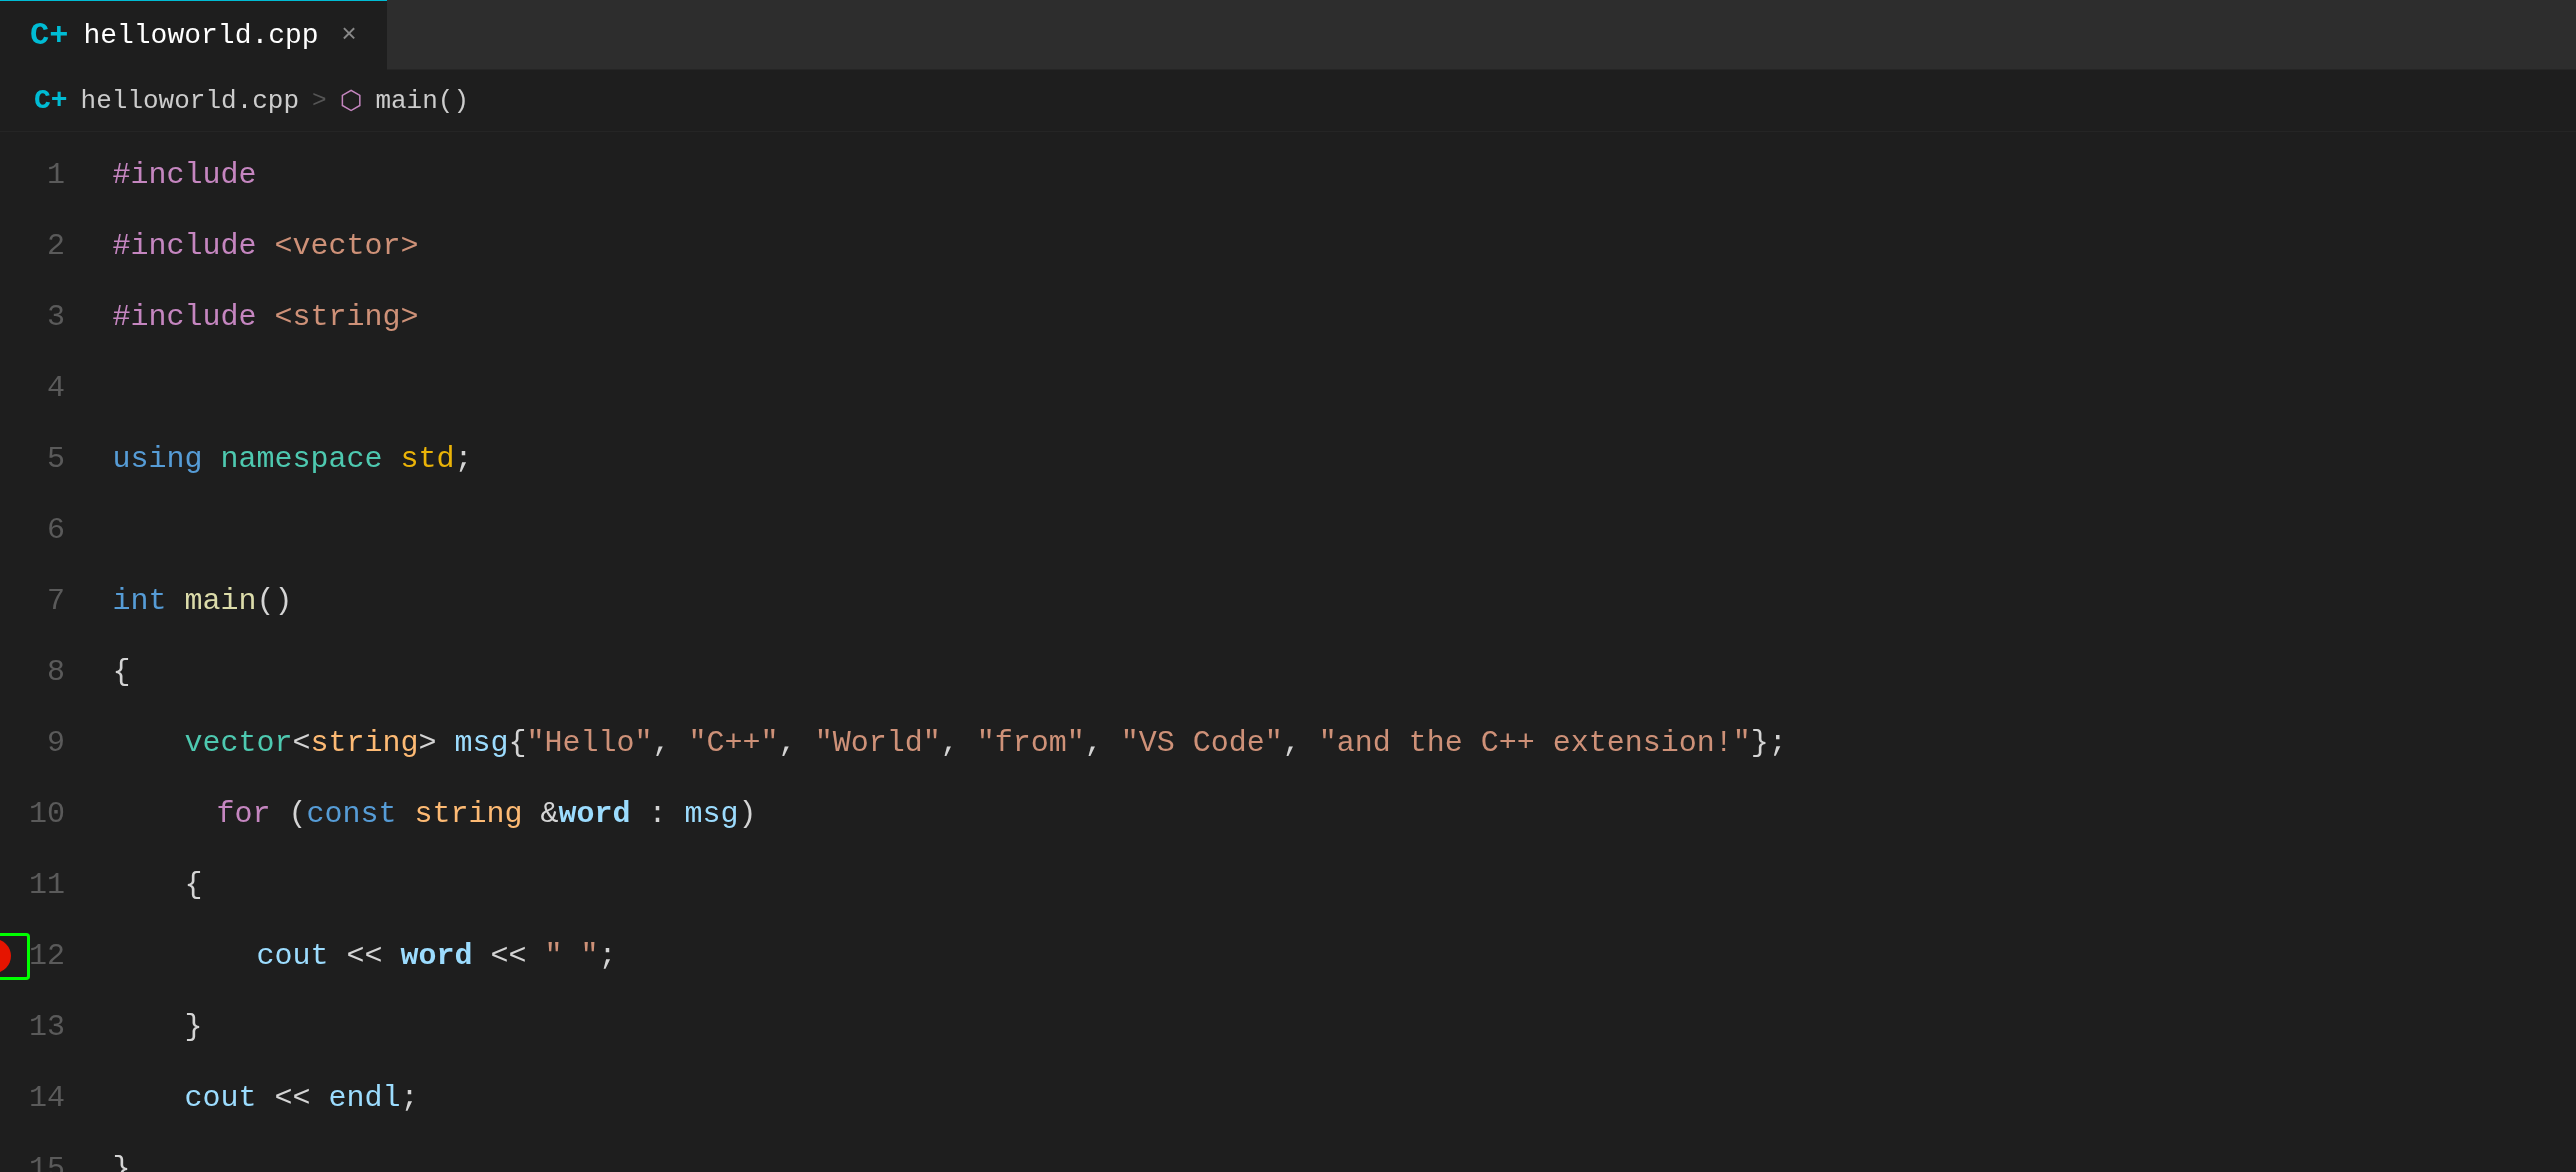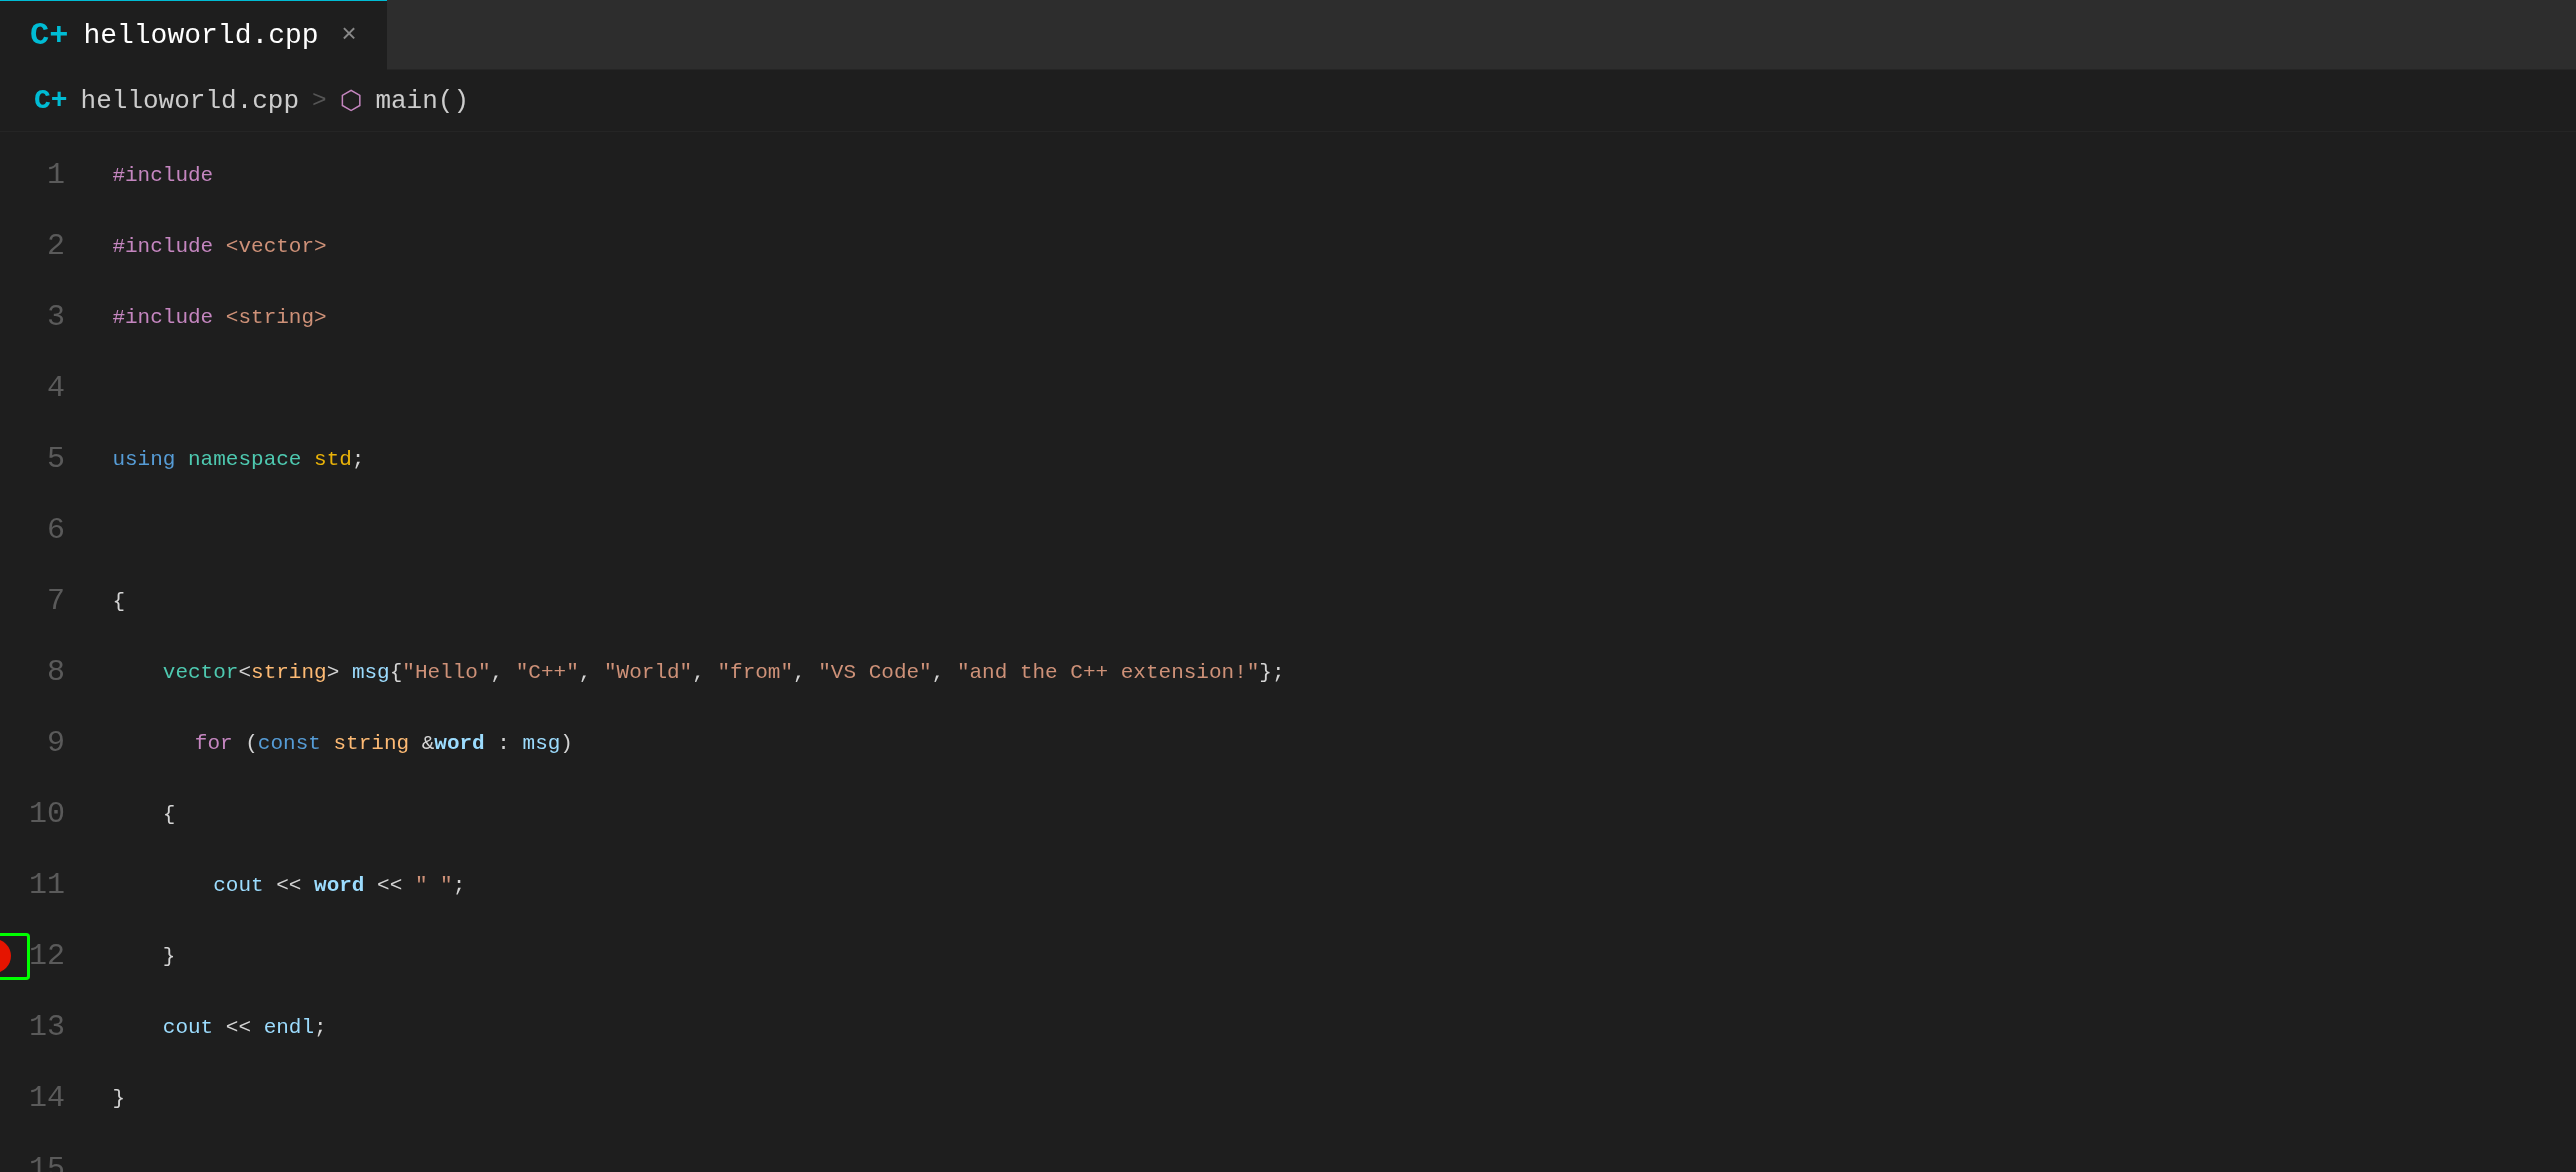--- a/index.html
+++ b/index.html
@@ -149,21 +149,21 @@
       border: 3.8px solid #00ff00;
       border-radius: 3.8px;
       display: flex;
       align-items: center;
       justify-content: center;
     }
 
     .code-content {
       flex: 1;
       padding-top: 7.5px;
-      font-size: 21px;
+      font-size: 30px;
       line-height: 71px;
       overflow-x: auto;
     }
 
     .code-line {
       height: 71px;
       display: flex;
       align-items: center;
       white-space: pre;
       padding-left: 9.4px;
@@ -248,20 +248,23 @@
       </div>
 
       <div class="code-line"></div>
 
       <div class="code-line">
         <span class="kw-using">using</span><span class="plain"> </span><span class="kw-namespace">namespace</span><span class="plain"> </span><span class="kw-std">std</span><span class="punct">;</span>
       </div>
 
       <div class="code-line"></div>
 
+      <div class="code-line">
+        <span class="kw-int">int</span><span class="plain"> </span><span class="kw-main">main</span><span class="punct">()</span>
+      </div>
 
       <div class="code-line">
         <span class="punct">{</span>
       </div>
 
       <div class="code-line">
         <span class="plain">    </span><span class="kw-vector">vector</span><span class="punct">&lt;</span><span class="kw-string">string</span><span class="punct">&gt;</span><span class="plain"> </span><span class="kw-msg">msg</span><span class="punct">{</span><span class="str-val">"Hello"</span><span class="punct">, </span><span class="str-val">"C++"</span><span class="punct">, </span><span class="str-val">"World"</span><span class="punct">, </span><span class="str-val">"from"</span><span class="punct">, </span><span class="str-val">"VS Code"</span><span class="punct">, </span><span class="str-val">"and the C++ extension!"</span><span class="punct">};</span>
       </div>
 
       <div class="code-line">

